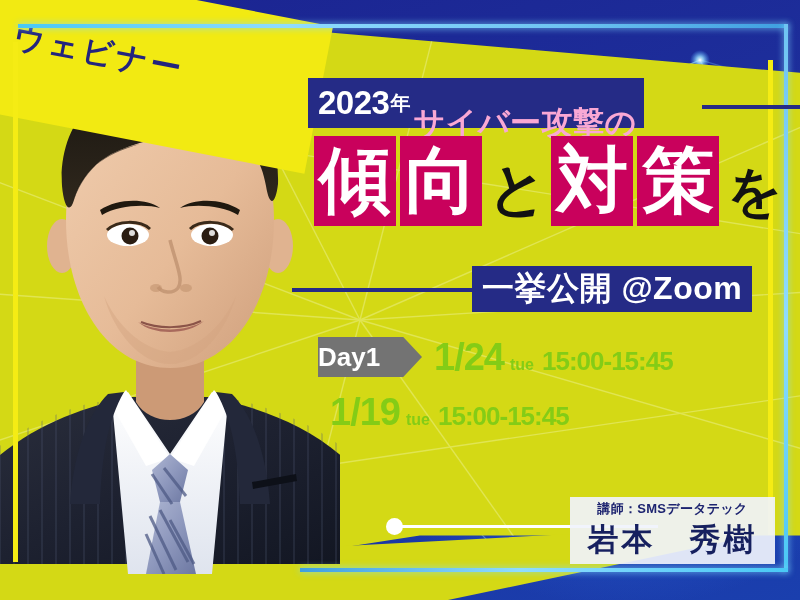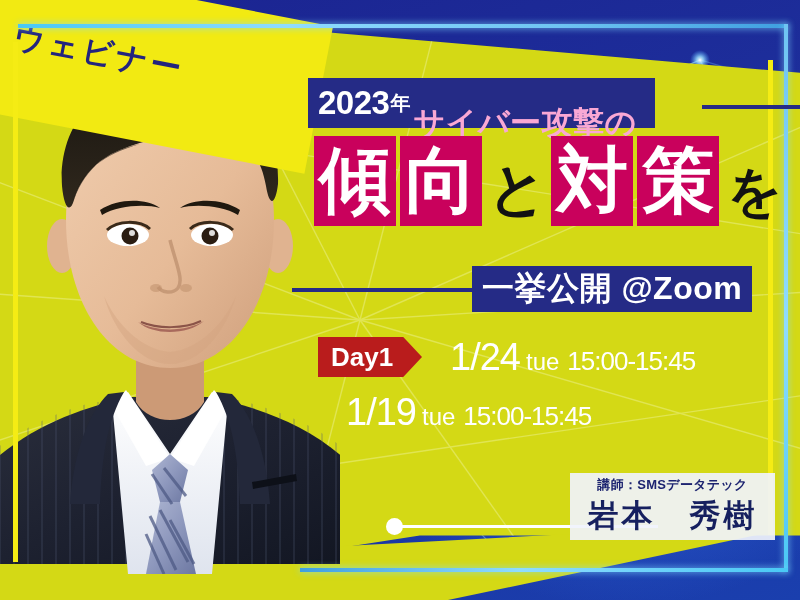--- a/index.html
+++ b/index.html
@@ -155,21 +155,21 @@
     height: 54px;
   }
   .line1 .navy-bar {
     position: absolute;
     left: 8px;
     top: 0;
     height: 50px;
     background: #252b86;
     display: flex;
     align-items: center;
-    padding: 0 18px 0 10px;
+    padding: 0 7px 0 10px;
     box-sizing: border-box;
   }
   .line1 .t-year {
     color: #ffffff;
     font-size: 33px;
     font-weight: 700;
     letter-spacing: -.5px;
   }
   .line1 .t-nen {
     color: #ffffff;
@@ -267,40 +267,39 @@
   .sched-row {
     display: flex;
     align-items: center;
     height: 44px;
     margin-bottom: 11px;
   }
   .day-tag {
     position: relative;
     height: 40px;
     width: 104px;
-    background: #b91c1c;
+    background: #737373;
     color: #ffffff;
     font-size: 26px;
     font-weight: 700;
     display: flex;
     align-items: center;
-    padding-left: 13px;
     box-sizing: border-box;
     clip-path: polygon(0 0, 82% 0, 100% 50%, 82% 100%, 0 100%);
   }
   .sched-text {
-    margin-left: 28px;
-    color: #ffffff;
-    font-weight: 400;
+    margin-left: 12px;
+    color: #84cc16;
+    font-weight: 700;
     white-space: nowrap;
     display: flex;
     align-items: baseline;
   }
   .sched-date { font-size: 38px; letter-spacing: -1px; }
-  .sched-dow  { font-size: 24px; margin-left: 6px; }
+  .sched-dow  { font-size: 16px; margin-left: 6px; }
   .sched-time { font-size: 26px; margin-left: 8px; letter-spacing: -1px; }
 
   
   .connector {
     position: absolute;
     left: 398px;
     top: 525px;
     width: 260px;
     height: 3px;
     background: #ffffff;
@@ -312,21 +311,21 @@
     width: 17px;
     height: 17px;
     border-radius: 50%;
     background: #ffffff;
   }
 
   
   .speaker {
     position: absolute;
     left: 570px;
-    top: 473px;
+    top: 497px;
     width: 205px;
     height: 67px;
     background: rgba(240, 243, 252, .92);
     display: flex;
     flex-direction: column;
     align-items: center;
     justify-content: center;
   }
   .speaker-org {
     color: #1d2470;

